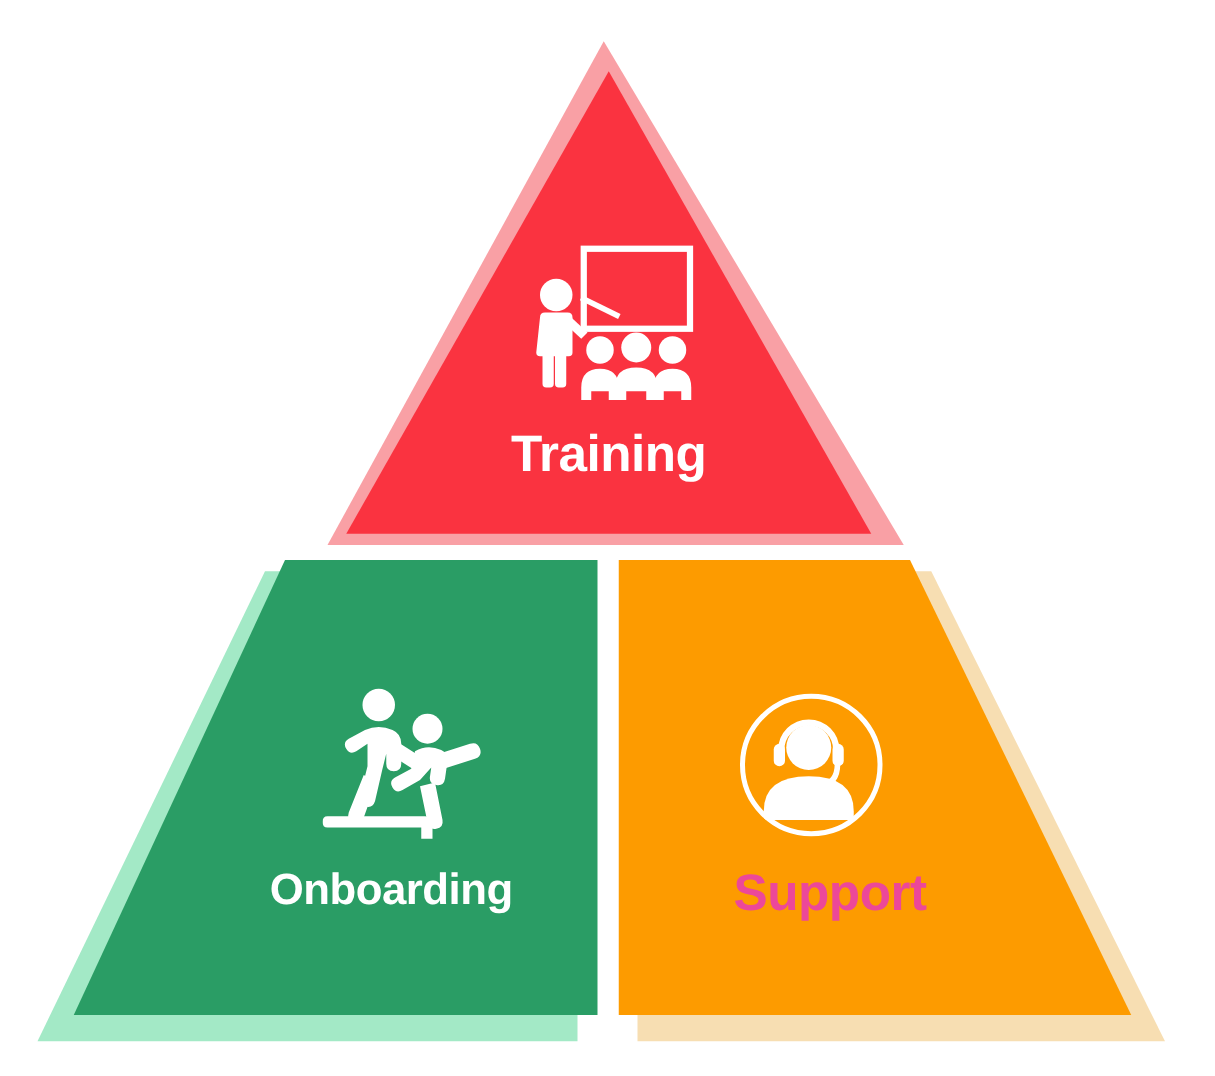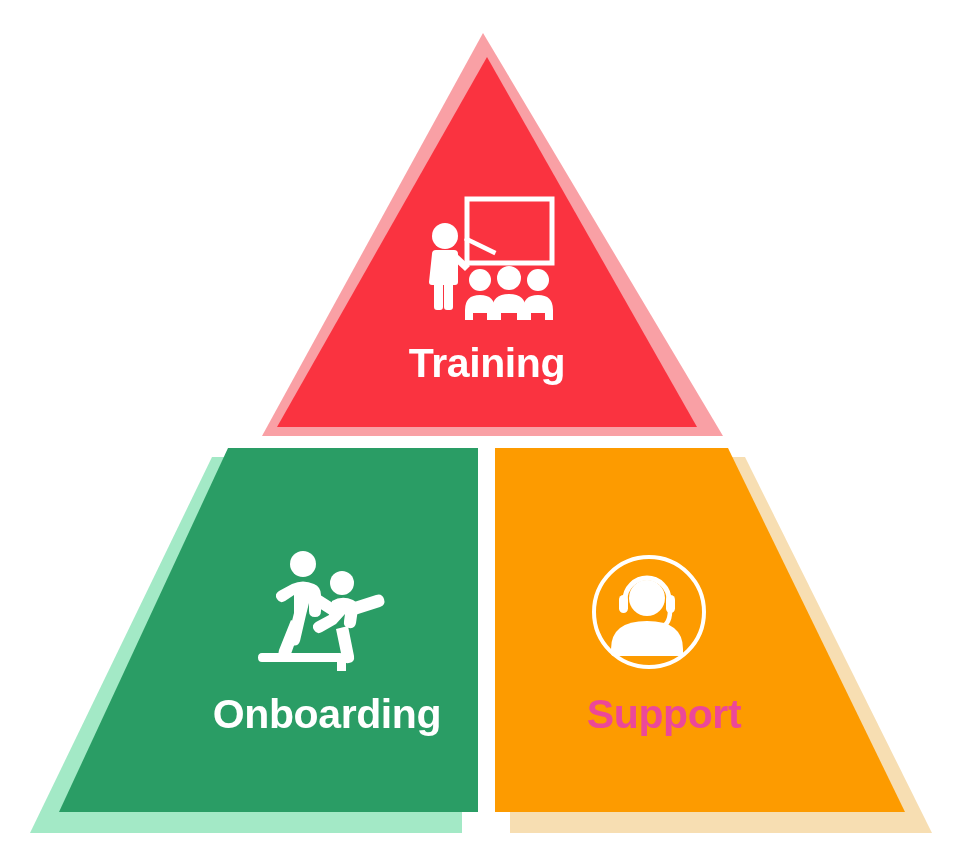--- a/index.html
+++ b/index.html
@@ -42,24 +42,24 @@
     line-height: 1;
     user-select: none;
   }
   #label-training {
     left: 287px;
     top: 343px;
     width: 400px;
     font-size: 41px;
   }
   #label-onboarding {
-    left: 127px;
+    left: 113px;
     top: 694px;
     width: 400px;
-    font-size: 41px;
+    font-size: 35px;
   }
   #label-support {
     left: 464px;
     top: 694px;
     width: 400px;
     font-size: 41px;
   }
 
   
   .tier-icon {

